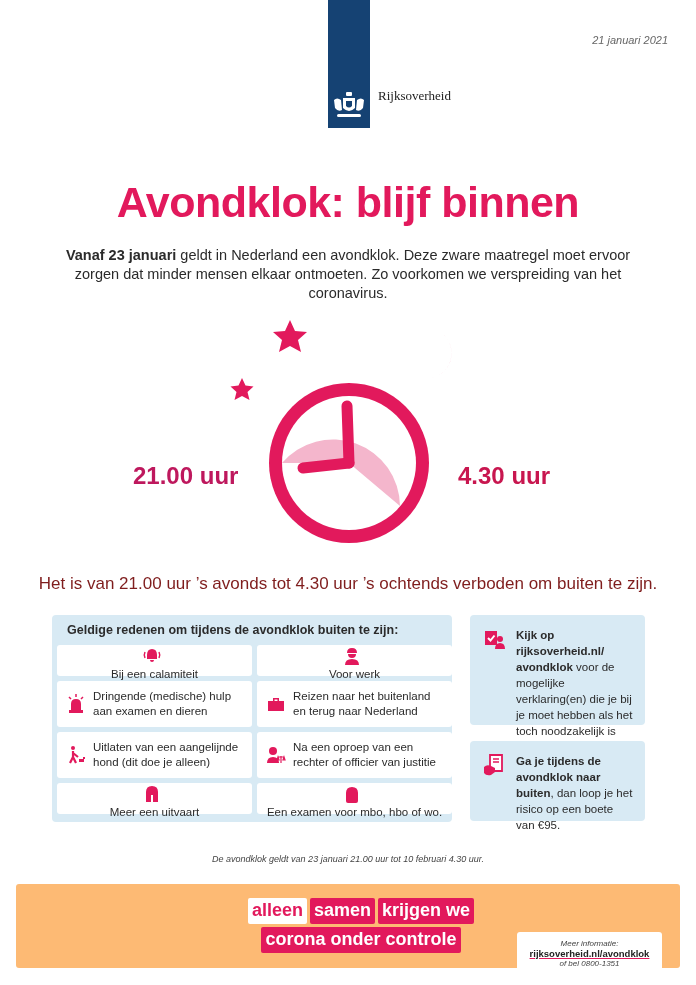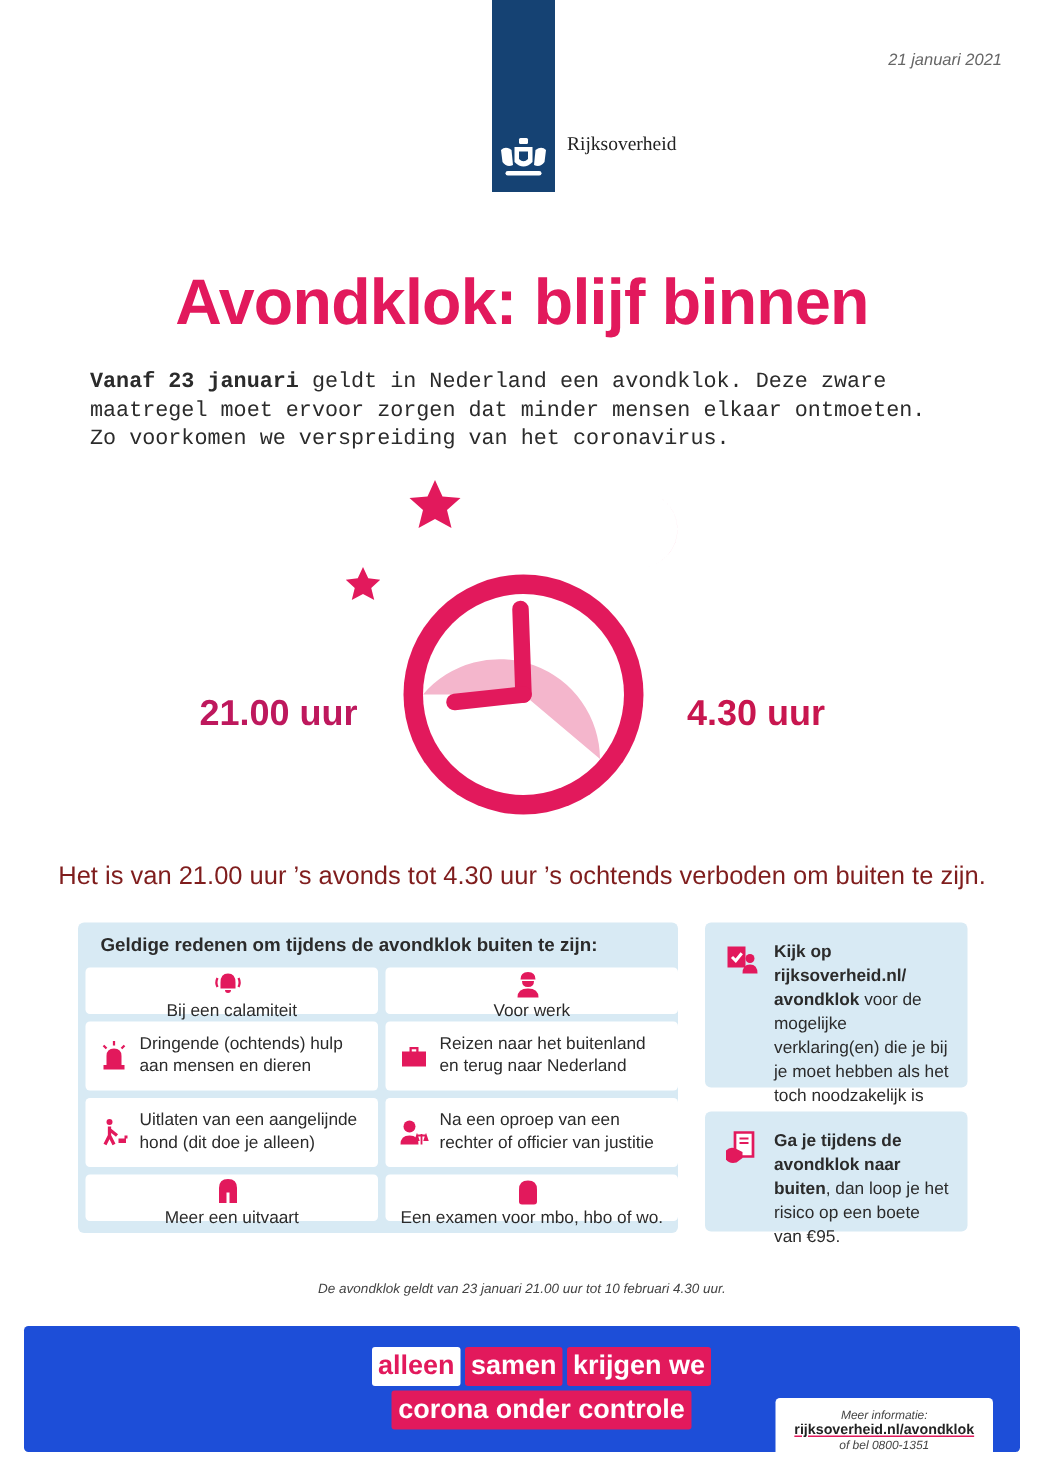--- a/index.html
+++ b/index.html
@@ -5,21 +5,21 @@
     * { box-sizing: border-box; margin: 0; padding: 0; }
     html, body { width: 696px; height: 985px; background: #ffffff; overflow: hidden; }
     body { position: relative; font-family: "Liberation Sans", "DejaVu Sans", sans-serif; color: #222; }
 
     .logo-bar { position: absolute; left: 328px; top: 0; width: 42px; height: 128px; background: #154273; }
     .logo-emblem { position: absolute; left: 331px; top: 90px; width: 36px; height: 30px; }
     .logo-text { position: absolute; left: 378px; top: 88px; font-family: "Liberation Serif", serif; font-size: 13px; color: #222; }
     .date { position: absolute; right: 28px; top: 34px; font-size: 11px; font-style: italic; color: #666; }
 
     .title { position: absolute; left: 0; right: 0; top: 178px; text-align: center; font-size: 43px; font-weight: bold; color: #e2195c; letter-spacing: -0.5px; }
-    .intro { position: absolute; left: 60px; right: 60px; top: 246px; text-align: left; font-size: 14.5px; line-height: 19px; color: #2b2b2b; font-family: Liberation Mono, monospace; }
+    .intro { position: absolute; left: 60px; right: 60px; top: 246px; text-align: center; font-size: 14.5px; line-height: 19px; color: #2b2b2b; }
     .intro b { font-weight: bold; }
 
     .clock-svg { position: absolute; left: 220px; top: 310px; width: 260px; height: 260px; }
     .time-left { position: absolute; left: 133px; top: 462px; font-size: 24px; font-weight: bold; color: #be185d; }
     .time-right { position: absolute; left: 458px; top: 462px; font-size: 24px; font-weight: bold; color: #c8164f; }
 
     .rule-text { position: absolute; left: 0; right: 0; top: 574px; text-align: center; font-size: 17px; color: #7f1d1d; }
 
     .reasons { position: absolute; left: 52px; top: 615px; width: 400px; height: 207px; background: #d8eaf4; border-radius: 4px; padding: 8px 5px 5px 5px; }
     .reasons-title { font-size: 12.5px; font-weight: bold; color: #2b2b2b; margin-left: 10px; margin-bottom: 8px; }
@@ -32,21 +32,21 @@
 
     .side { position: absolute; left: 470px; width: 175px; background: #d8eaf4; border-radius: 4px; padding: 12px 12px 10px 12px; display: flex; font-size: 11.5px; line-height: 16px; color: #2b2b2b; }
     .side .ic { flex: 0 0 24px; margin-right: 10px; }
     .side svg { width: 24px; height: 24px; }
     .side1 { top: 615px; height: 110px; }
     .side2 { top: 741px; height: 80px; }
     .side b { font-weight: bold; }
 
     .footnote { position: absolute; left: 0; right: 0; top: 854px; text-align: center; font-size: 9px; font-style: italic; color: #444; }
 
-    .banner { position: absolute; left: 16px; top: 884px; width: 664px; height: 84px; background: #1d4ed8; border-radius: 3px; }
+    .banner { position: absolute; left: 16px; top: 884px; width: 664px; height: 84px; background: #fdba74; border-radius: 3px; }
     .slogan { position: absolute; left: 230px; top: 14px; width: 230px; text-align: center; }
     .slogan-row { display: flex; justify-content: center; gap: 3px; margin-bottom: 3px; }
     .tag { display: inline-block; padding: 1px 4px 3px 4px; font-size: 18px; font-weight: bold; line-height: 22px; border-radius: 2px; }
     .tag.pink { background: #e2195c; color: #ffffff; }
     .tag.white { background: #ffffff; color: #e2195c; }
     .info-box { position: absolute; left: 501px; top: 16px; width: 145px; height: 52px; background: #ffffff; border-radius: 3px; text-align: center; padding-top: 7px; margin-top: 32px; }
     .info-label { font-size: 8px; font-style: italic; color: #444; }
     .info-link { font-size: 9.5px; font-weight: bold; color: #222; text-decoration: underline; text-decoration-color: #e2195c; }
     .info-phone { font-size: 8px; font-style: italic; color: #444; }
   </style>
@@ -110,21 +110,21 @@
       </span>
       <span>Voor werk</span>
     </div>
     <div class="cell h2">
       <span class="ic">
         <svg viewBox="0 0 20 20">
             <path fill="#e2195c" d="M5 16 v-6 q0 -5 5 -5 q5 0 5 5 v6 z M3 16 h14 v3 h-14 z"></path>
             <path stroke="#e2195c" stroke-width="1.5" d="M10 0 v3 M3 3 l2 2 M17 3 l-2 2"></path>
           </svg>
       </span>
-      <span>Dringende (ochtends) hulp aan mensen en dieren</span>
+      <span>Dringende (medische) hulp aan examen en dieren</span>
     </div>
     <div class="cell h2">
       <span class="ic">
         <svg viewBox="0 0 20 20">
             <path fill="#e2195c" d="M2 7 h16 v10 h-16 z M7 4 h6 v3 h-1.5 v-1.5 h-3 v1.5 h-1.5 z"></path>
           </svg>
       </span>
       <span>Reizen naar het buitenland en terug naar Nederland</span>
     </div>
     <div class="cell h2">

